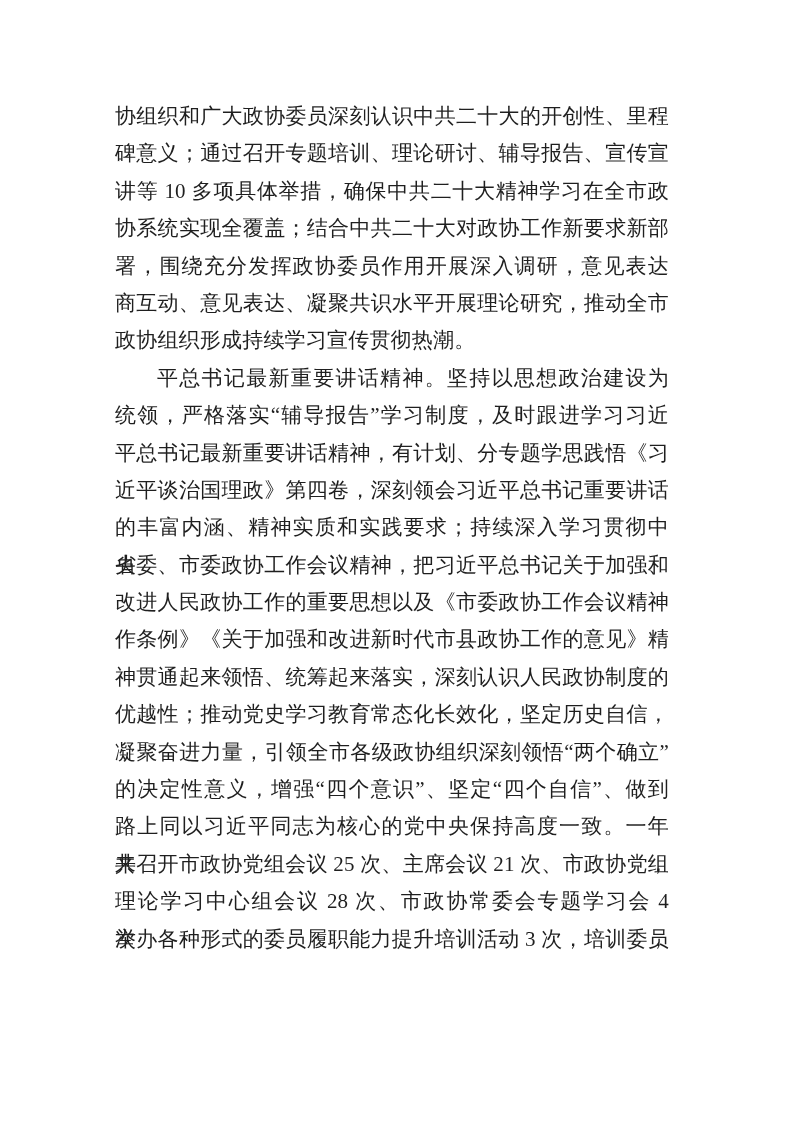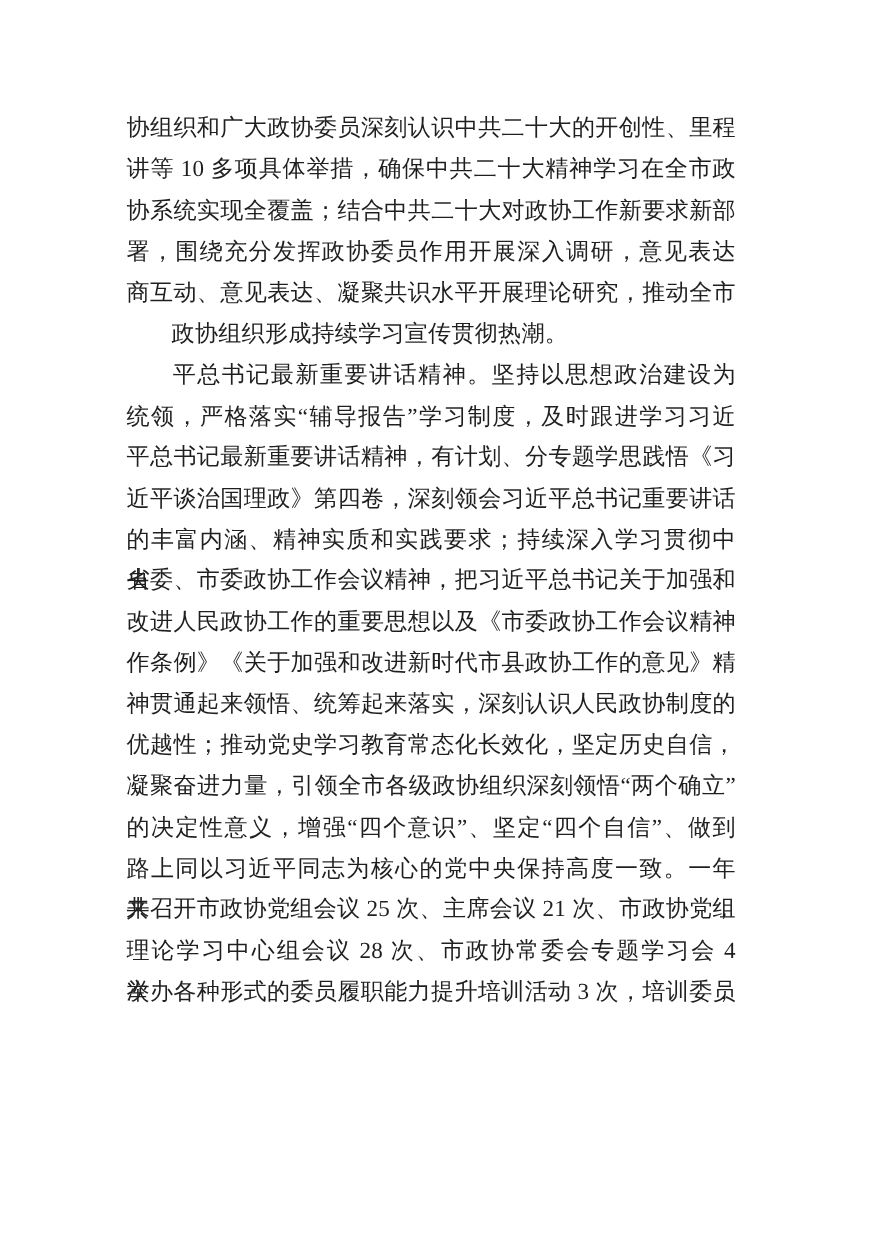--- a/index.html
+++ b/index.html
@@ -33,29 +33,29 @@
     line-height: 37.4px;
     text-align: justify;
     text-align-last: justify;
     letter-spacing: 0.2px;
   }
   .doc-line.indent {
     text-indent: 42px;
   }
   .doc-line.no-justify-last {
     text-align-last: left;
-    margin-left: 41px;
   }
 </style>
 </head>
 <body>
 
 <div class="page">
   <div class="text-block" style="color: rgb(31, 31, 31);">
       <div class="doc-line">协组织和广大政协委员深刻认识中共二十大的开创性、里程</div>
+      <div class="doc-line">碑意义；通过召开专题培训、理论研讨、辅导报告、宣传宣</div>
       <div class="doc-line">讲等 10 多项具体举措，确保中共二十大精神学习在全市政</div>
       <div class="doc-line">协系统实现全覆盖；结合中共二十大对政协工作新要求新部</div>
       <div class="doc-line">署，围绕充分发挥政协委员作用开展深入调研，意见表达</div>
       <div class="doc-line">商互动、意见表达、凝聚共识水平开展理论研究，推动全市</div>
       <div class="doc-line no-justify-last">政协组织形成持续学习宣传贯彻热潮。</div>
       <div class="doc-line indent">平总书记最新重要讲话精神。坚持以思想政治建设为</div>
       <div class="doc-line">统领，严格落实“辅导报告”学习制度，及时跟进学习习近</div>
       <div class="doc-line">平总书记最新重要讲话精神，有计划、分专题学思践悟《习</div>
       <div class="doc-line">近平谈治国理政》第四卷，深刻领会习近平总书记重要讲话</div>
       <div class="doc-line">的丰富内涵、精神实质和实践要求；持续深入学习贯彻中央、</div>

